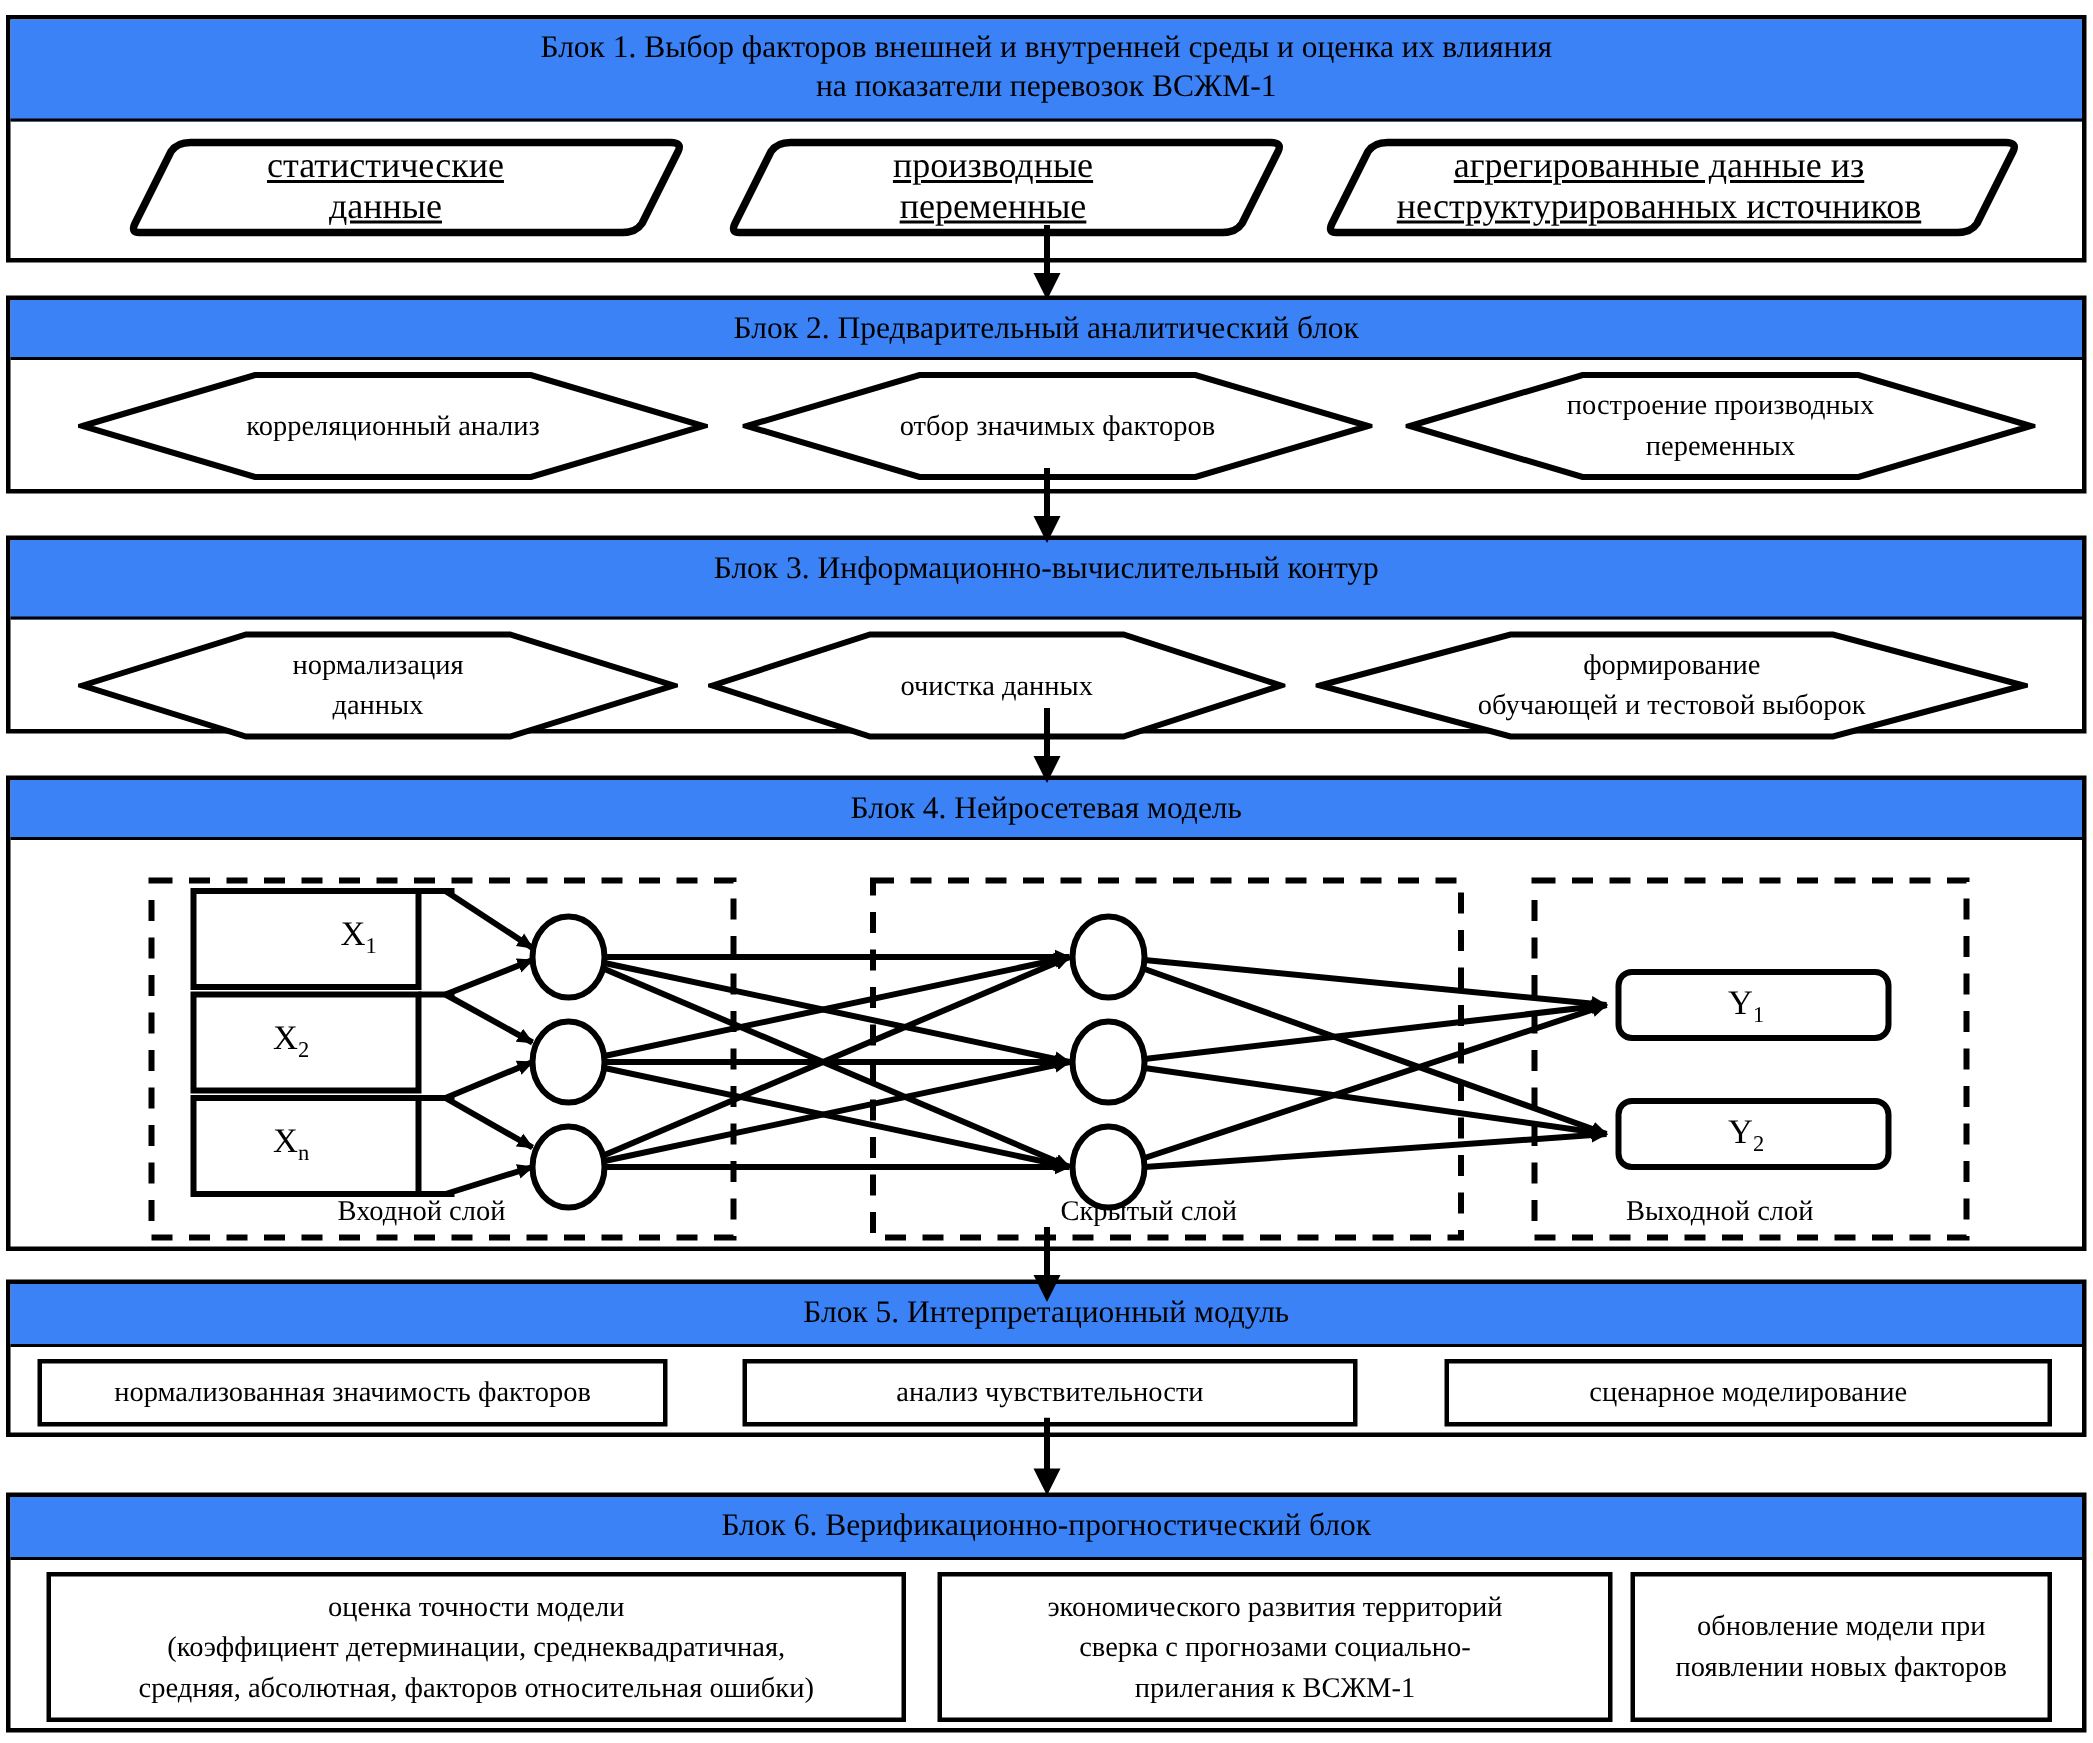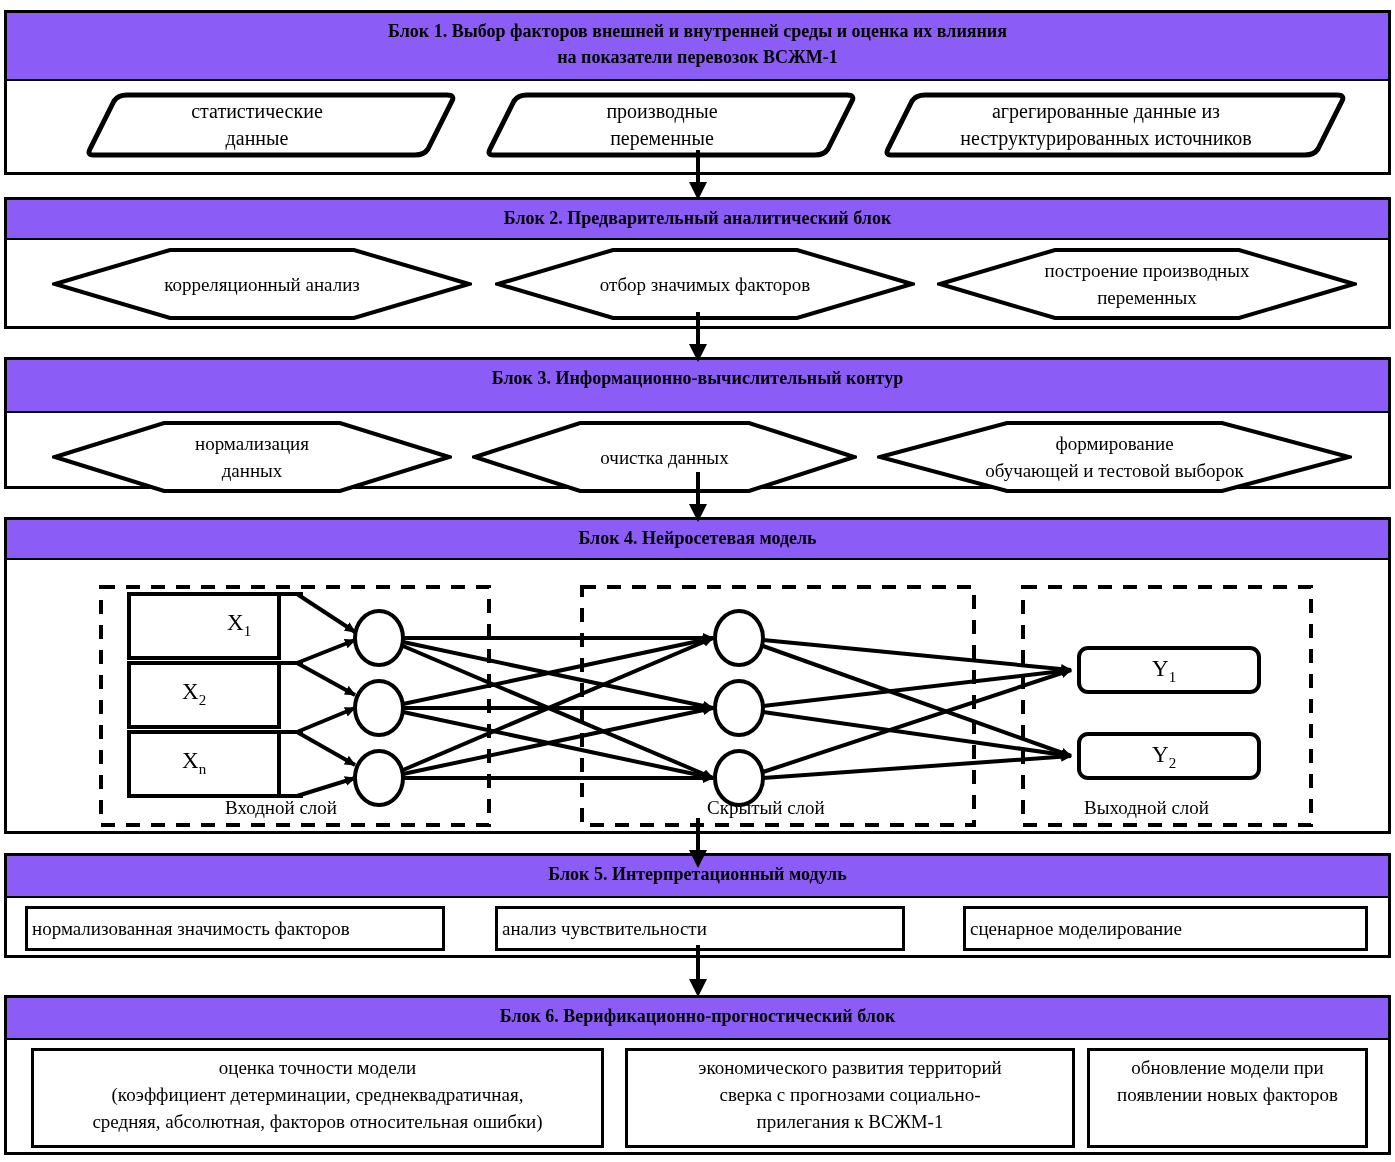--- a/index.html
+++ b/index.html
@@ -14,25 +14,25 @@
   .page{position:absolute;left:0;top:0;width:1395px;height:1162px;}
 
   
   .block{
     position:absolute;
     border:3px solid #000;
     background:#fff;
     box-sizing:border-box;
   }
   .block-title{
-    background:#8b5cf6;
+    background:#3b82f6;
     border-bottom:2px solid #000;
     text-align:center;
-    font-weight:bold;
-    font-size:18px;
+    font-weight:normal;
+    font-size:21px;
     line-height:26px;
     padding:5px 0 6px 0;
     box-sizing:border-box;
   }
   .block-body{
     position:relative;
     box-sizing:border-box;
   }
 
   
@@ -48,22 +48,23 @@
   }
   .para{
     position:absolute;
     top:8px;
     height:72px;
   }
   .para svg{position:absolute;left:0;top:0;}
   .para .para-txt{
     position:absolute;left:0;top:0;width:100%;height:100%;
     display:flex;flex-direction:column;align-items:center;justify-content:center;
-    font-size:20px;line-height:27px;text-align:center;
+    font-size:24px;line-height:27px;text-align:center;
     pointer-events:none;
+    text-decoration:underline;
   }
 
   
   .hex{
     position:absolute;
     top:6px;
     height:76px;
   }
   .hex svg{position:absolute;left:0;top:0;}
   .hex .hex-txt{
@@ -72,24 +73,24 @@
     font-size:19px;line-height:27px;text-align:center;
     pointer-events:none;
   }
 
   
   .rbox{
     position:absolute;
     border:3px solid #000;
     background:#fff;
     box-sizing:border-box;
-    display:flex;align-items:center;justify-content:flex-start;
+    display:flex;align-items:center;justify-content:center;
     text-align:center;
     font-size:19px;line-height:27px;
-    padding:3px 4px;
+    padding:3px 15px;
   }
   .rbox span{display:block;}
 
   
   .nn{position:absolute;left:0;top:0;width:100%;height:100%;}
   .nn-svg{position:absolute;left:0;top:0;}
   .nn-label{
     position:absolute;
     font-size:19px;
     text-align:center;

